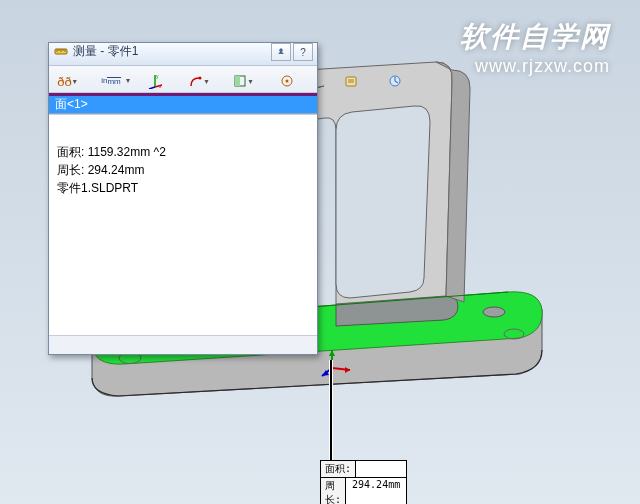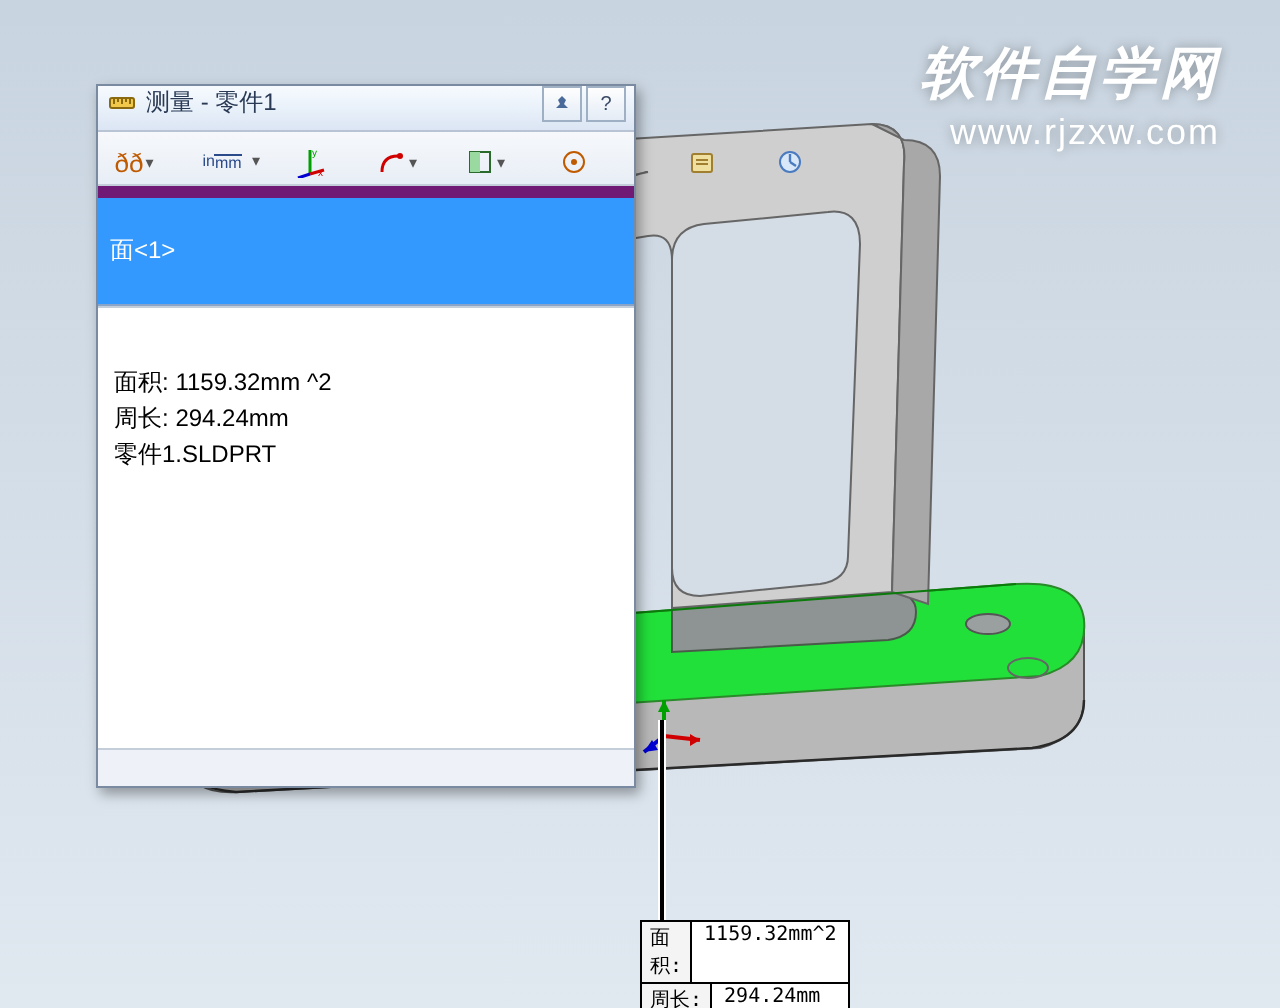--- a/index.html
+++ b/index.html
@@ -11,21 +11,21 @@
   
   .dlg{position:absolute;left:48px;top:42px;width:268px;background:#f4f4f4;border:1px solid #7a8aa0;box-shadow:2px 3px 6px rgba(0,0,0,.35);font-size:12px}
   .dlg-title{height:22px;background:linear-gradient(#f7fbff,#dbe6f4);display:flex;align-items:flex-start;padding:0 4px;border-bottom:1px solid #b8c4d4}
   .dlg-title-icon{width:16px;height:16px;margin-right:4px;display:flex;align-items:center;justify-content:center}
   .dlg-title-text{flex:1;color:#2a3a55}
   .dlg-title-btns{display:flex;gap:2px}
   .dlg-title-btn{width:18px;height:16px;border:1px solid #a0b0c4;background:linear-gradient(#fefefe,#e4ecf6);font-size:10px;display:flex;align-items:center;justify-content:center;color:#3a4a66;cursor:pointer}
   .dlg-toolbar{height:26px;background:linear-gradient(#f6f8fb,#e8eef6);border-bottom:1px solid #c4ceda;display:flex;align-items:flex-end;padding:0 4px;gap:16px}
   .tbtn{height:20px;min-width:20px;padding:0 3px;border:1px solid transparent;display:flex;align-items:center;justify-content:center;font-size:10px;cursor:pointer;position:relative}
   .tbtn .dd{font-size:8px;margin-left:1px;color:#555}
-  .dlg-sel{background:#3399ff;color:#fff;padding:18px 6px;margin:0;border-top:6px solid #701a75;border-bottom:1px solid #8aa4c8}
+  .dlg-sel{background:#3399ff;color:#fff;padding:0 6px;margin:0;border-top:3px solid #701a75;border-bottom:1px solid #8aa4c8}
   .dlg-body{background:#fff;height:200px;padding:10px 8px;line-height:18px;color:#000;font-family:Liberation Sans, sans-serif;border-top:1px solid #c4ceda}
   .dlg-status{height:18px;background:#eef2f8;border-top:1px solid #c4ceda}
   
   .gfx{position:absolute;left:40px;top:40px;width:560px;height:440px;pointer-events:none}
   
   .callout{position:absolute;left:330px;top:360px}
   .leader{position:absolute;width:2px;height:100px;background:#000;box-shadow:-1px 0 0 #fff,1px 0 0 #fff}
   .callout-box{position:absolute;top:100px;left:-10px;border:1px solid #000;background:#fff;font-size:10px;font-family:SimSun,monospace}
   .callout-row{display:flex}
   .callout-row+.callout-row{border-top:1px solid #000}
@@ -74,21 +74,20 @@
       <line x1="12" y1="20" x2="2" y2="28" stroke="#0000d0" stroke-width="2"></line>
       <polygon points="2,28 9,27 6,22" fill="#0000d0"></polygon>
     </svg>
   </div>
 
   <div class="callout">
     <div class="leader"></div>
     <div class="callout-box">
       <div class="callout-row">
         <div class="callout-lbl">面积:</div>
-        <div class="callout-val">1159.32mm^2</div>
       </div>
       <div class="callout-row">
         <div class="callout-lbl">周长:</div>
         <div class="callout-val">294.24mm</div>
       </div>
     </div>
   </div>
 
   <div class="watermark">
     <div class="cn">软件自学网</div>

